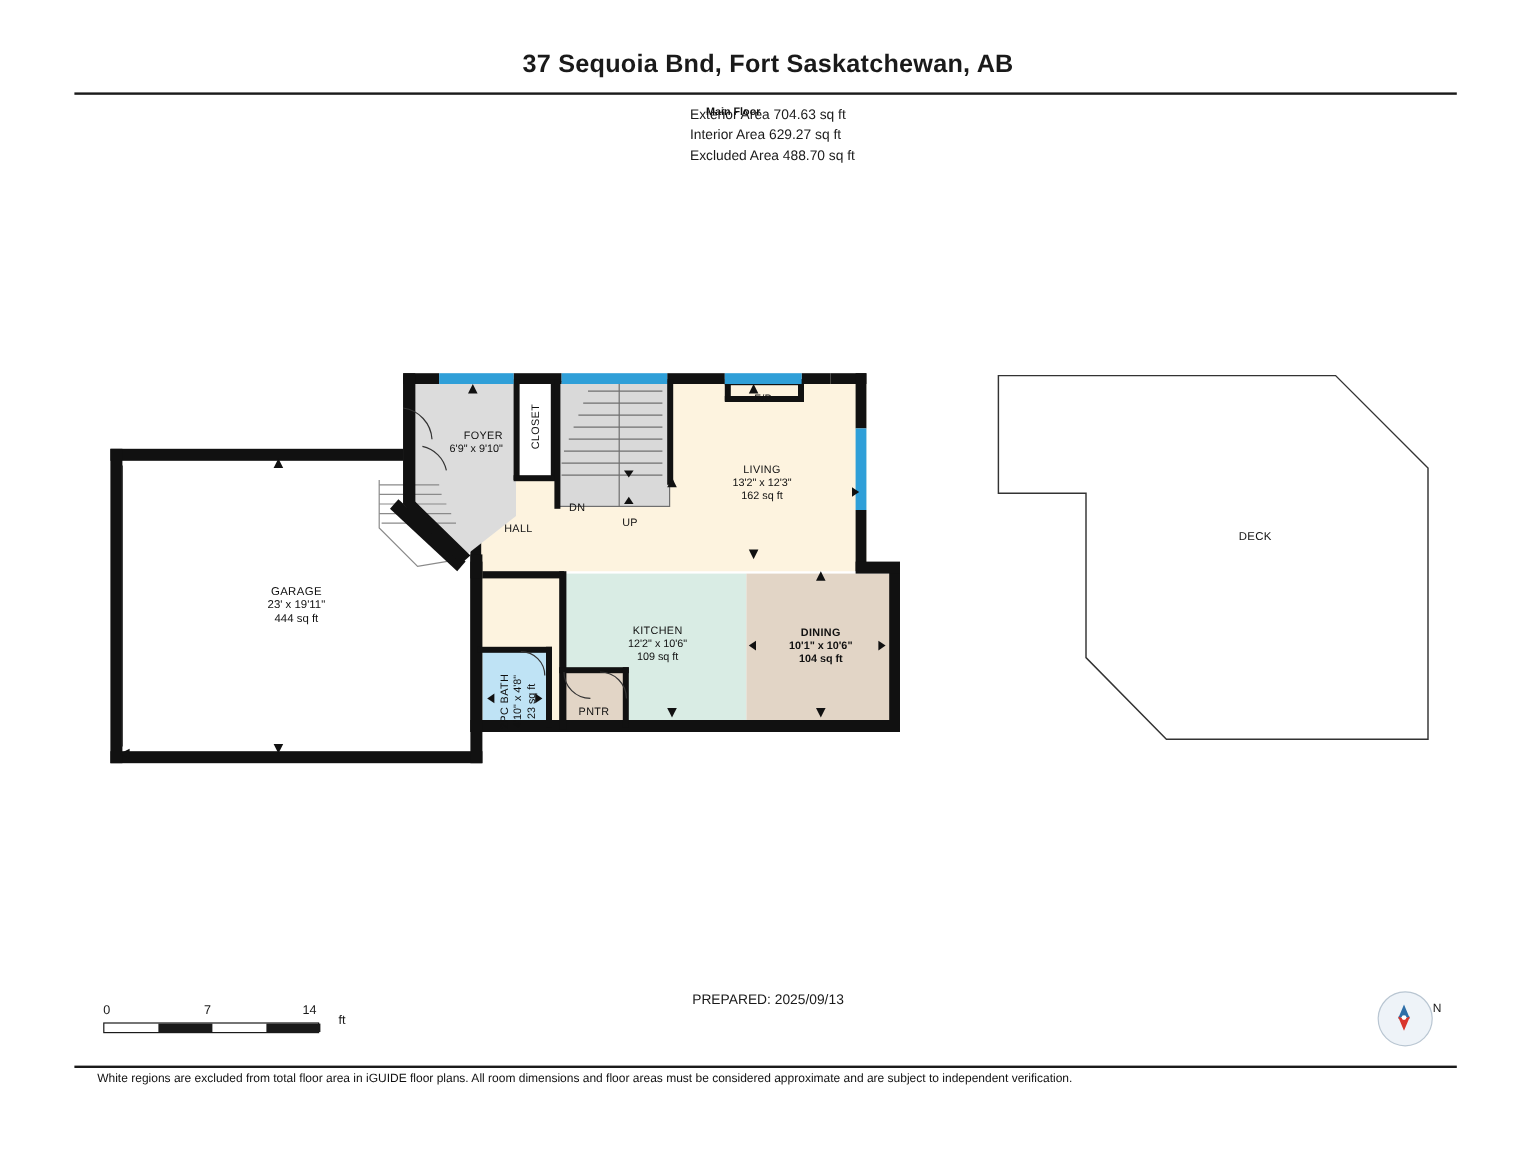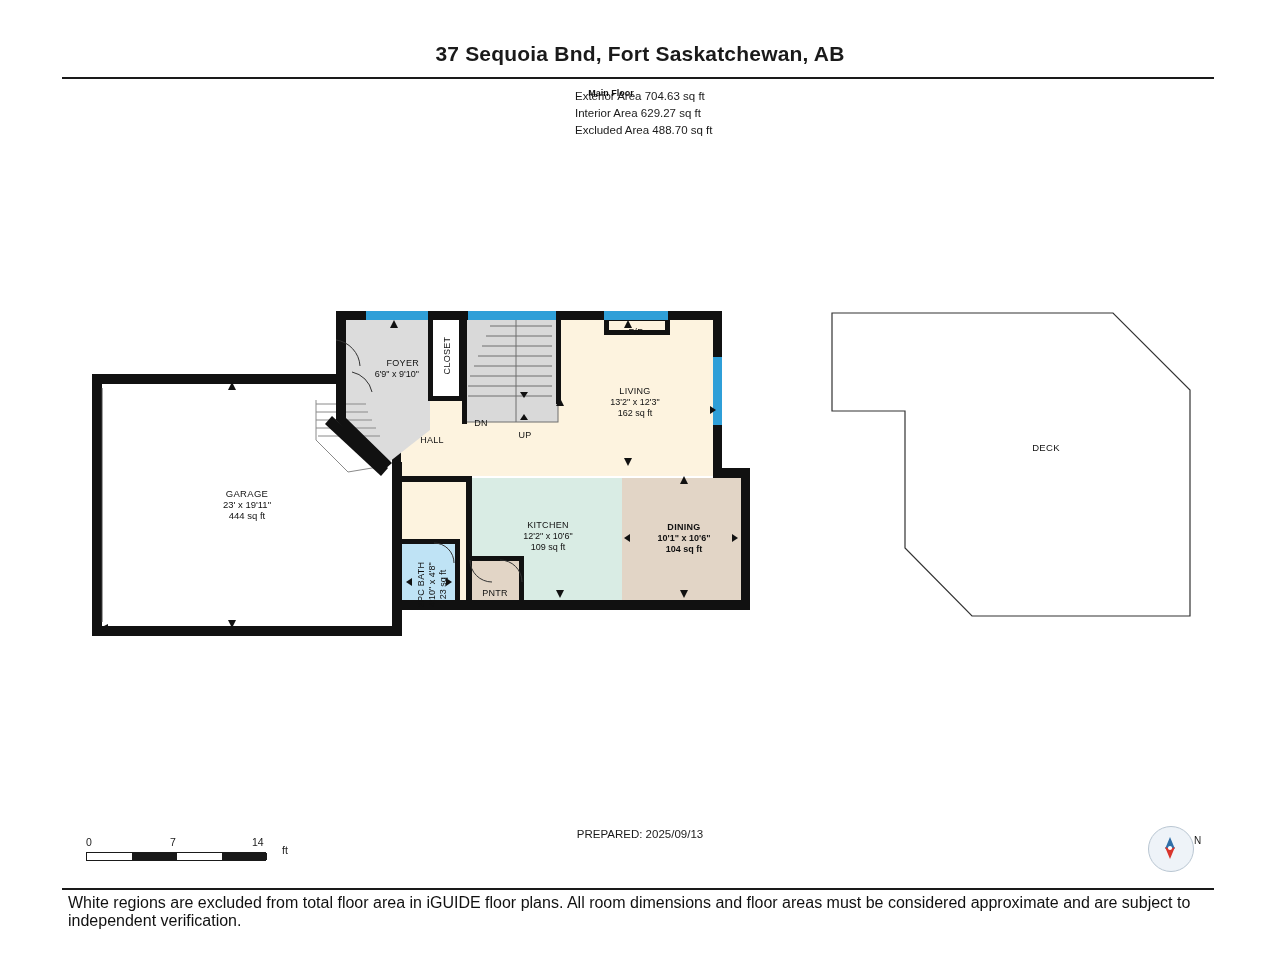--- a/index.html
+++ b/index.html
@@ -44,21 +44,21 @@
   }
   .compass .disc{
     position:absolute;left:0;top:0;width:44px;height:44px;border-radius:50%;
     background:#eef3f8;border:1px solid #b9c6d2;
   }
   .compass .nlabel{position:absolute;left:46px;top:9px;font-size:10px;}
   .rule-bot{
     position:absolute;left:62px;top:888px;width:1152px;height:2px;background:#1a1a1a;
   }
   .disclaimer{
-    position:absolute;left:68px;top:894px;width:1150px;font-size:16px;color:#111;
+    position:absolute;left:81px;top:894px;width:1150px;font-size:10px;color:#111;
   }
 
   
   .plan{position:absolute;left:0;top:0;width:1280px;height:960px;}
   .plan svg{position:absolute;left:0;top:0;}
 
   .lbl{
     position:absolute;text-align:center;font-size:9px;line-height:11px;color:#111;
     white-space:nowrap;
   }

